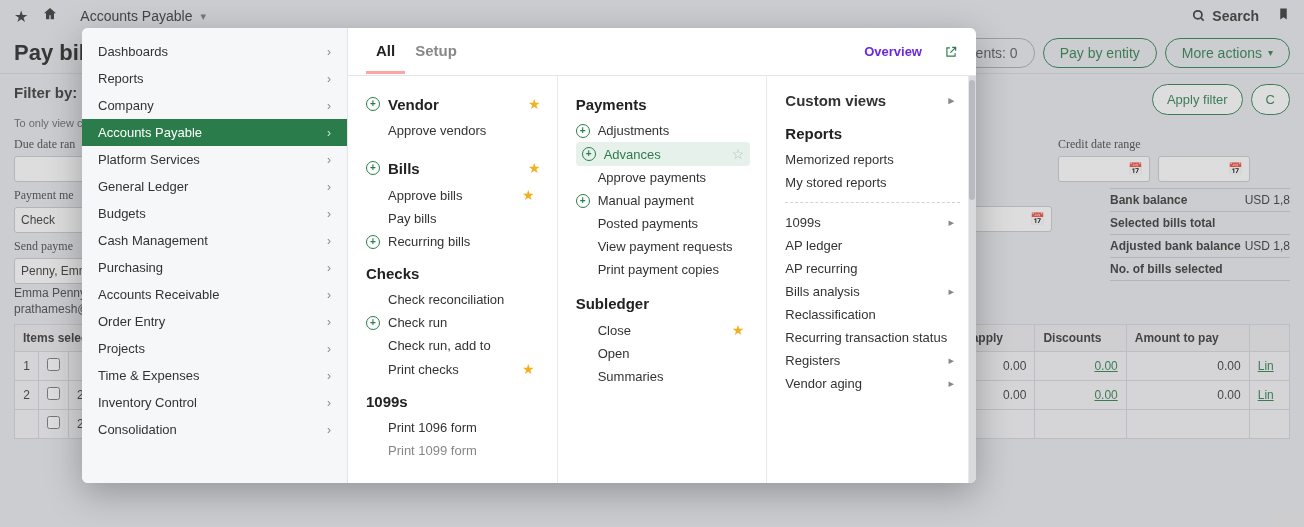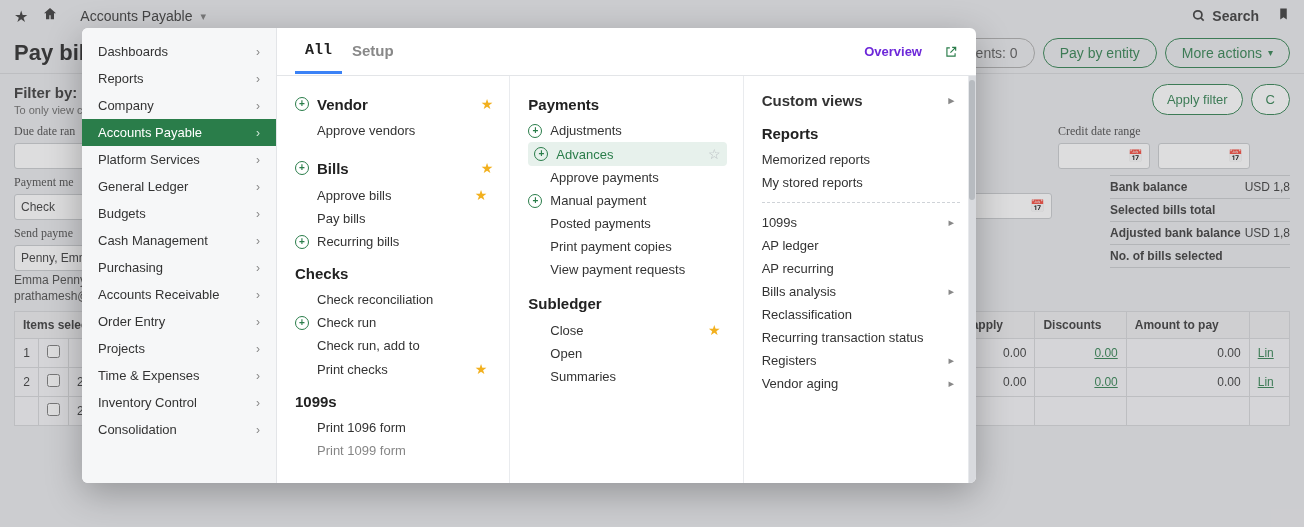--- a/index.html
+++ b/index.html
@@ -16,21 +16,21 @@
 
 .page-hdr { display: flex; align-items: center; height: 42px; padding: 0 14px; border-bottom: 1px solid #d4d6d9; }
 .page-title { font-size: 22px; font-weight: 700; color: #222; }
 .pill { border: 1px solid #2a7d4a; border-radius: 18px; padding: 6px 16px; font-size: 14px; color: #2a7d4a; margin-left: 8px; display: flex; align-items: center; gap: 6px; }
 .pill-payments { color: #555; border-color: #aaa; }
 
 
 .filter-area { padding: 10px 14px 6px; }
 .filter-row { display: flex; align-items: flex-start; margin-bottom: 8px; }
 .filter-lbl { font-size: 15px; font-weight: 600; color: #333; margin-right: 8px; }
-.filter-sub { font-size: 11px; color: #666; margin-top: 3px; }
+.filter-sub { font-size: 11px; color: #666; margin-top: 16px; }
 .pillbtn { border: 1px solid #2a7d4a; border-radius: 18px; padding: 7px 14px; font-size: 13px; color: #2a7d4a; margin-left: 8px; background: #fff; }
 .fields-row { display: flex; gap: 28px; margin-top: 6px; }
 .fieldgrp label { display: block; font-size: 12px; color: #444; margin-bottom: 4px; font-family: Liberation Serif, serif; }
 .fieldgrp .inp { display: flex; align-items: center; height: 26px; background: #fff; border: 1px solid #c7cacd; border-radius: 3px; padding: 0 6px; min-width: 92px; font-size: 12px; }
 .range { display: flex; gap: 8px; }
 .cal { color: #666; }
 
 .balance { margin-left: auto; border-top: 1px solid #c7cacd; width: 180px; }
 .balance-row { display: flex; justify-content: space-between; padding: 4px 0; font-size: 12px; border-bottom: 1px solid #c7cacd; }
 .balance-row .lbl { font-weight: 600; }
@@ -40,30 +40,30 @@
 
 .tbl { width: 100%; border-collapse: collapse; margin-top: 8px; font-size: 12px; }
 .tbl th, .tbl td { border: 1px solid #d4d6d9; padding: 6px 8px; text-align: left; background: #f4f5f7; }
 .tbl th { background: #ececee; font-weight: 600; }
 .tbl td.num { text-align: right; }
 .link { color: #2a7d4a; text-decoration: underline; cursor: pointer; }
 
 
 .overlay-dim { position: absolute; inset: 0; background: rgba(120,120,125,0.25); }
 .mega { position: absolute; top: 28px; left: 82px; width: 894px; height: 455px; background: #fff; border-radius: 6px; box-shadow: 0 10px 36px rgba(0,0,0,0.28); display: flex; overflow: hidden; }
-.mega-side { width: 195px; background: #f6f7f8; padding: 10px 0; border-right: 1px solid #e3e5e8; }
+.mega-side { width: 266px; background: #f6f7f8; padding: 10px 0; border-right: 1px solid #e3e5e8; }
 .side-item { display: flex; justify-content: space-between; align-items: center; padding: 6px 16px; font-size: 13px; color: #333; cursor: pointer; }
 .side-item.active { background: #2a7d4a; color: #fff; }
 .side-item .chev { color: #888; font-size: 12px; }
 .side-item.active .chev { color: #cfe6d8; }
 
 .mega-main { flex: 1; display: flex; flex-direction: column; }
 .mega-tabs { display: flex; align-items: center; height: 48px; border-bottom: 1px solid #e3e5e8; padding: 0 18px; }
 .mtab { padding: 12px 10px; font-size: 15px; color: #888; cursor: pointer; border-bottom: 3px solid transparent; font-weight: 600; }
-.mtab.active { color: #222; border-bottom: 3px solid #3b82f6; font-family: Liberation Mono, monospace; }
+.mtab.active { color: #222; border-bottom: 3px solid #fca5a5; }
 .overview { margin-left: auto; color: #6d28d9; font-weight: 600; display: flex; align-items: center; gap: 22px; }
 
 .mega-cols { display: flex; flex: 1; overflow: hidden; }
 .col { flex: 1; padding: 12px 16px 12px 18px; border-right: 1px solid #e9ebee; overflow-y: auto; }
 .col:last-child { border-right: none; }
 .col h4 { font-size: 15px; font-weight: 700; color: #222; margin: 8px 0 6px; }
 .mitem { display: flex; align-items: center; justify-content: space-between; padding: 4px 6px 4px 0; font-size: 13px; color: #333; cursor: pointer; border-radius: 4px; position: relative; }
 .mitem .lead { display: flex; align-items: center; gap: 8px; }
 .plus-ic { width: 14px; height: 14px; border: 1.5px solid #2a7d4a; border-radius: 50%; display: inline-flex; align-items: center; justify-content: center; color: #2a7d4a; font-size: 10px; line-height: 1; padding: 0; font-weight: 700; flex-shrink: 0; }
 .star { color: #f2b01e; font-size: 14px; }
@@ -443,26 +443,26 @@
               <span>Manual payment</span>
             </span>
           </div>
         <div class="mitem pad-left">
             <span class="lead">
               <span>Posted payments</span>
             </span>
           </div>
         <div class="mitem pad-left">
             <span class="lead">
+              <span>View payment requests</span>
+            </span>
+          </div>
+        <div class="mitem pad-left">
+            <span class="lead">
               <span>Print payment copies</span>
-            </span>
-          </div>
-        <div class="mitem pad-left">
-            <span class="lead">
-              <span>View payment requests</span>
             </span>
           </div>
 
         <h4 style="margin-top:14px">Subledger</h4>
         <div class="mitem pad-left">
             <span class="lead">
               <span>Close</span>
             </span>
             <span class="star">★</span>
           </div>

